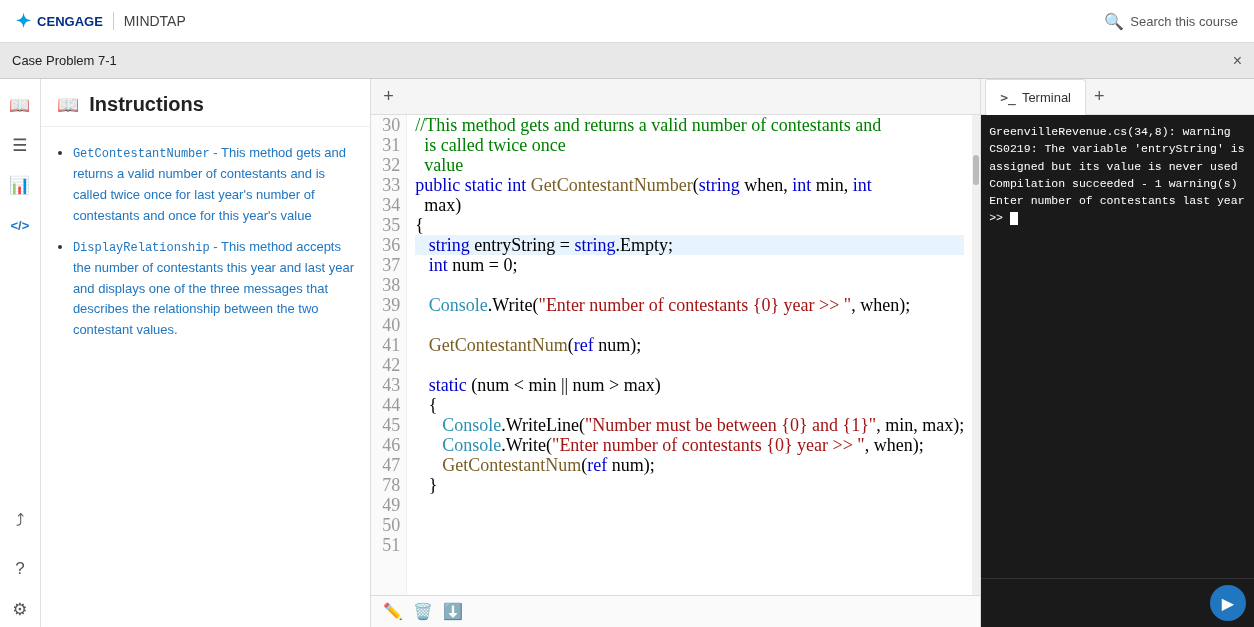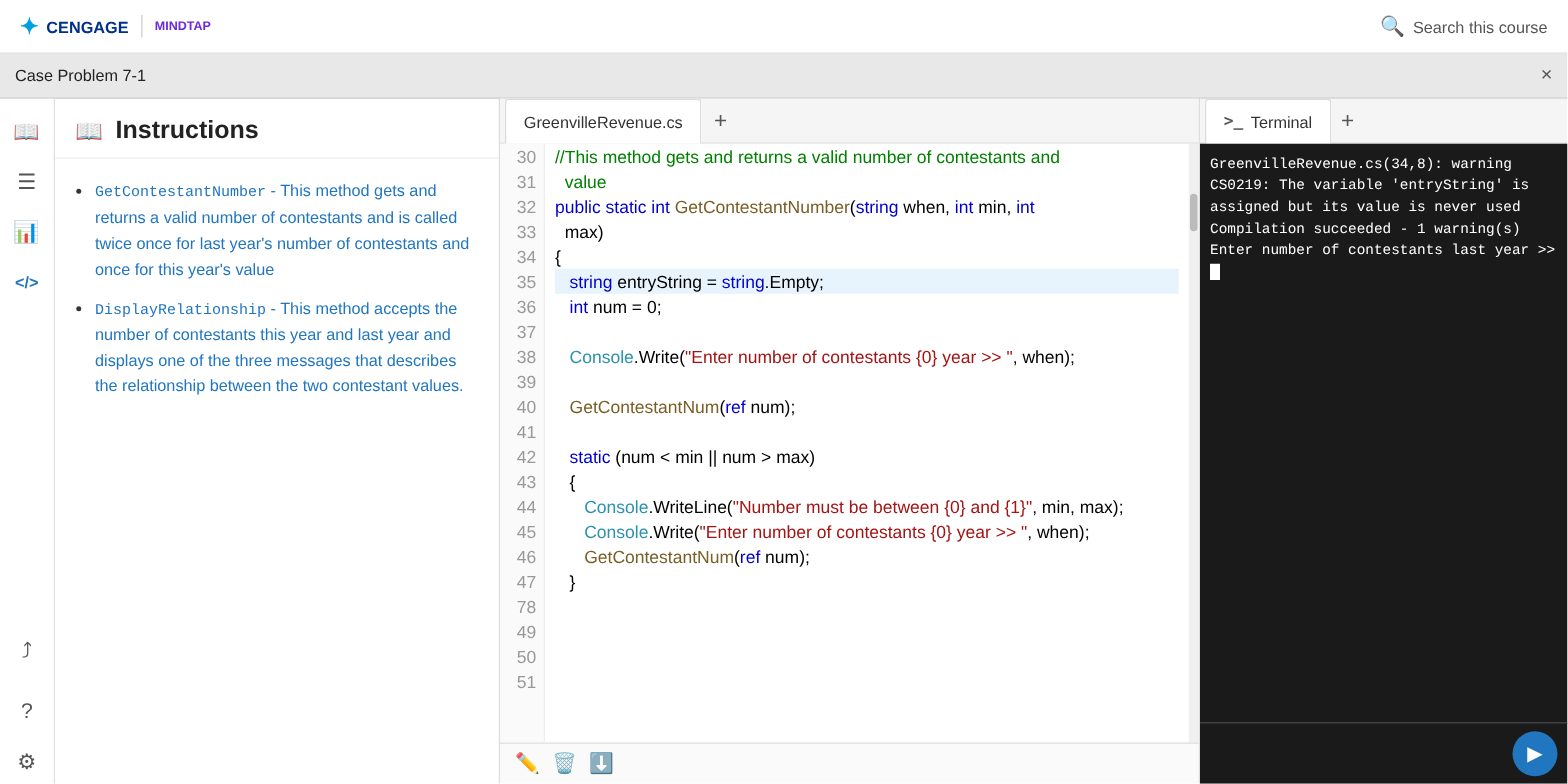--- a/index.html
+++ b/index.html
@@ -7,21 +7,21 @@
 
     
     .topbar {
       display: flex; align-items: center; justify-content: space-between;
       height: 43px; background: #fff; border-bottom: 1px solid #ddd; padding: 0 16px;
     }
     .topbar-left { display: flex; align-items: center; gap: 6px; }
     .cengage-logo { display: flex; align-items: center; gap: 6px; color: #003087; font-weight: 700; font-size: 13px; }
     .logo-icon { color: #00a0df; font-size: 18px; }
     .divider-v { width: 1px; height: 18px; background: #ccc; margin: 0 4px; }
-    .mindtap-text { color: #6d28d9; font-weight: 700; font-size: 10px; }
+    .mindtap-text { color: #404040; font-weight: 400; font-size: 14px; }
     .search-area { display: flex; align-items: center; gap: 6px; color: #555; font-size: 13px; cursor: pointer; }
     .search-icon-top { color: #555; font-size: 16px; }
 
     
     .window-bar {
       display: flex; align-items: center; justify-content: space-between;
       height: 36px; background: #e8e8e8; border-bottom: 1px solid #ccc; padding: 0 12px;
     }
     .window-title { font-size: 13px; color: #222; font-weight: 500; }
     .close-btn { cursor: pointer; font-size: 16px; color: #555; }
@@ -66,21 +66,21 @@
     }
     .editor-tab {
       display: flex; align-items: center; gap: 6px; padding: 0 14px; height: 36px;
       background: #fff; border: 1px solid #ddd; border-bottom: none; cursor: pointer;
       font-size: 13px; color: #333; border-radius: 3px 3px 0 0; margin-right: 2px;
     }
     .editor-tab.active { background: #fff; border-bottom: 1px solid #fff; margin-bottom: -1px; z-index: 1; }
     .add-tab { background: none; border: none; cursor: pointer; font-size: 18px; color: #555; padding: 4px 8px; }
 
     
-    .code-content { display: flex; flex: 1; overflow-y: auto; font-family: Liberation Sans, sans-serif; font-size: 14px; background: #fff; }
+    .code-content { display: flex; flex: 1; overflow-y: auto; font-family: Liberation Serif, serif; font-size: 18px; background: #fff; }
     .line-numbers { width: 36px; text-align: right; padding: 0 6px; color: #999; background: #fafafa; border-right: 1px solid #eee; user-select: none; }
     .line-numbers div { height: 20px; line-height: 20px; }
     .code-lines { flex: 1; padding: 0 8px; overflow-x: auto; }
     .code-line { height: 20px; line-height: 20px; white-space: pre; }
 
     
     .kw { color: #0000cd; text-align: right; }
     .str { color: #a31515; }
     .cm { color: #008000; }
     .type { color: #2b91af; }
@@ -173,23 +173,20 @@
         <li>
           <span class="method-name">DisplayRelationship</span><span class="highlight-blue"> - This method accepts the number of contestants this year and last year and displays one of the three messages that describes the relationship between the two contestant values.</span>
         </li>
       </ul>
     </div>
   </div>
 
   <div class="editor-area">
 
     <div class="editor-tabs">
-      <div class="editor-tab active">
-        <span>GreenvilleRevenue.cs</span>
-      </div>
       <button class="add-tab">+</button>
     </div>
 
     <div class="code-content">
       <div class="line-numbers">
         <div>30</div>
         <div>31</div>
         <div>32</div>
         <div>33</div>
         <div>34</div>
@@ -206,20 +203,21 @@
         <div>45</div>
         <div>46</div>
         <div>47</div>
         <div>78</div>
         <div>49</div>
         <div>50</div>
         <div>51</div>
       </div>
       <div class="code-lines">
         <div class="code-line cm">//This method gets and returns a valid number of contestants and</div>
+        <div class="code-line cm">  is called twice once</div>
         <div class="code-line cm">  value</div>
         <div class="code-line"><span class="kw">public</span> <span class="kw">static</span> <span class="kw">int</span> <span class="method">GetContestantNumber</span>(<span class="kw">string</span> when, <span class="kw">int</span> min, <span class="kw">int</span></div>
         <div class="code-line">  max)</div>
         <div class="code-line">{</div>
         <div class="code-line highlighted-line">   <span class="kw">string</span> entryString = <span class="kw">string</span>.Empty;</div>
         <div class="code-line">   <span class="kw">int</span> num = 0;</div>
         <div class="code-line"></div>
         <div class="code-line">   <span class="type">Console</span>.Write(<span class="str">"Enter number of contestants {0} year &gt;&gt; "</span>, when);</div>
         <div class="code-line"></div>
         <div class="code-line">   <span class="method">GetContestantNum</span>(<span class="kw">ref</span> num);</div>

